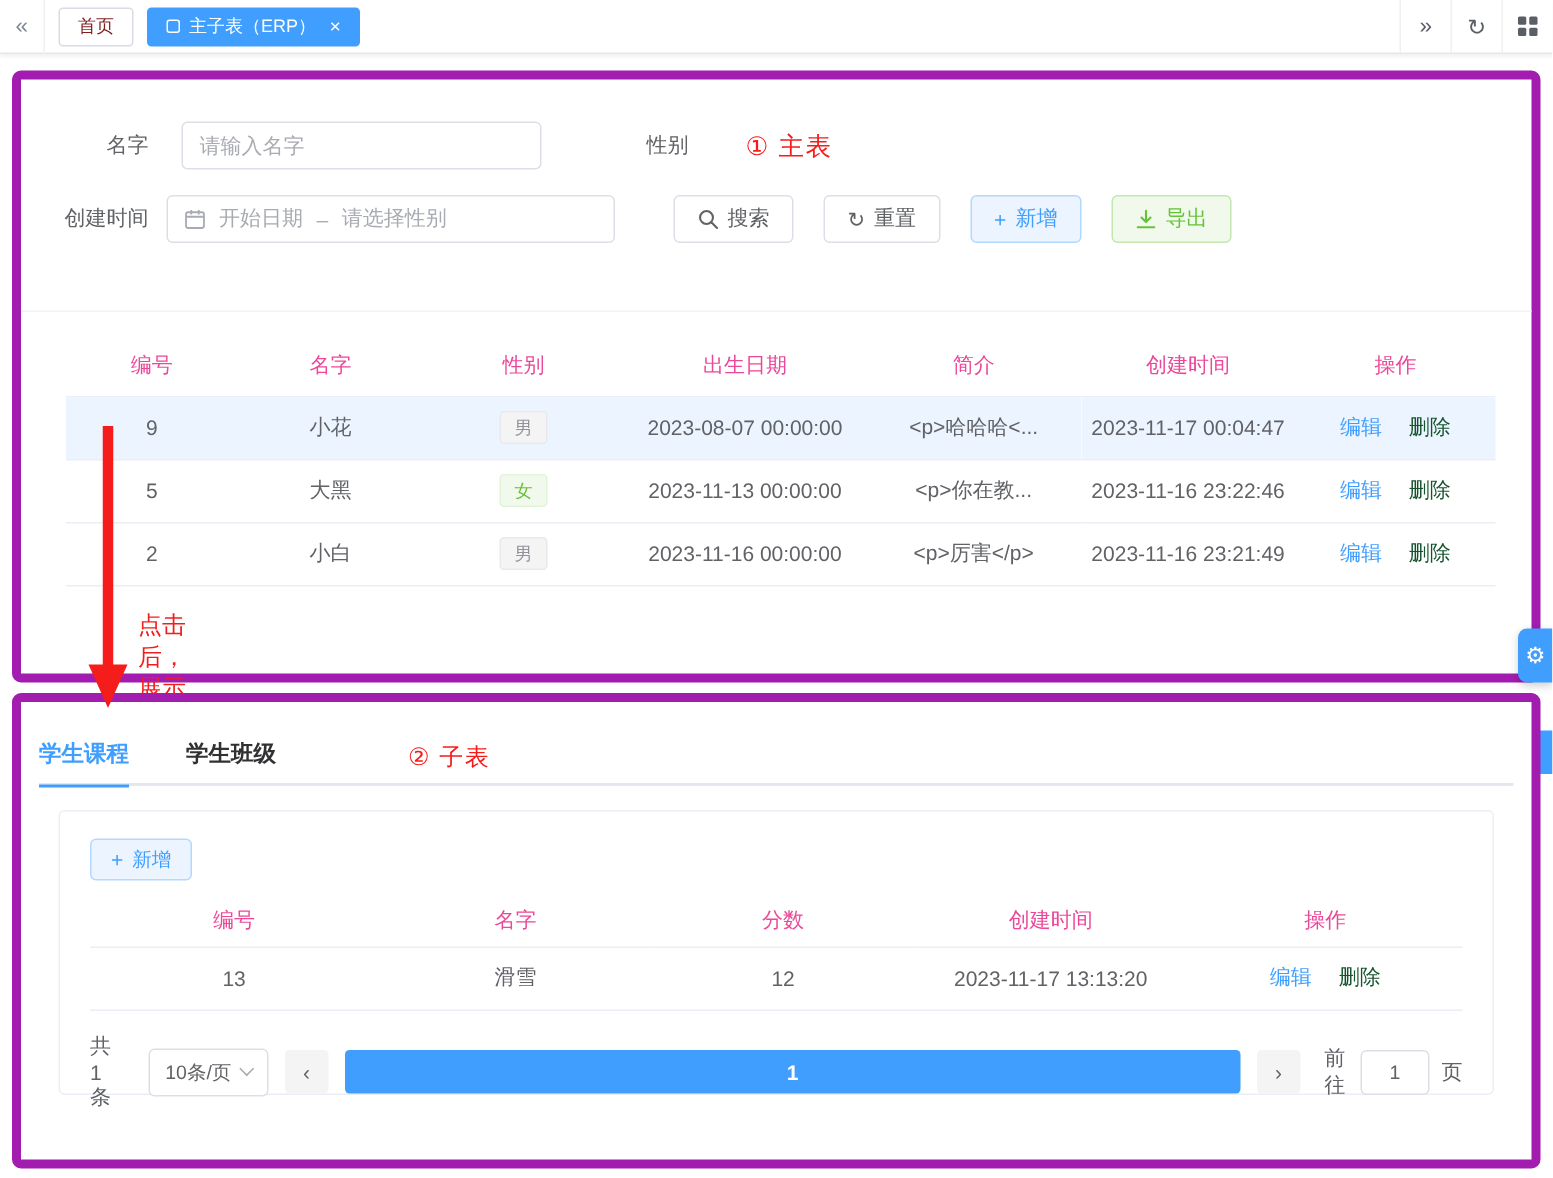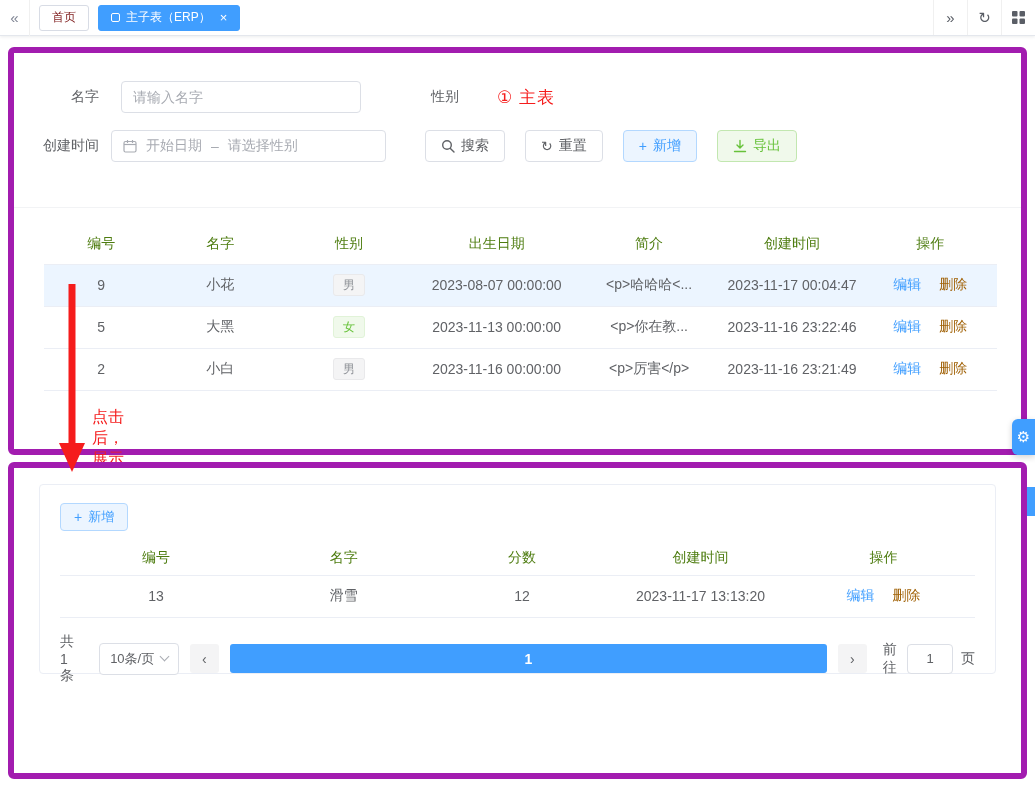--- a/index.html
+++ b/index.html
@@ -34,51 +34,51 @@
   .form-row.second { margin-top:17px; }
   .form-label { width:97px; text-align:right; padding-right:12px; font-size:14px; color:#606266; flex:none; }
   .form-label.gender { width:110px; }
   .text-input { height:32px; width:240px; border:1px solid #dcdfe6; border-radius:4px;
                 padding:0 11px; font-size:14px; color:#606266; font-family:inherit; outline:none; background:#fff;margin-left:10px; }
   .text-input::placeholder { color:#a8abb2; }
   .fake-input { display:flex; align-items:center; height:32px; border:1px solid #dcdfe6;
                 border-radius:4px; background:#fff; padding:0 11px; font-size:14px; cursor:pointer; }
   .ph { color:#a8abb2; }
   .gender-select { width:225px; justify-content:space-between; }
-  .daterange { width:275px; gap:9px; }
+  .daterange { width:299px; gap:9px; }
   .chev { width:7px; height:7px; border-right:1.5px solid #a8abb2; border-bottom:1.5px solid #a8abb2;
           transform:rotate(45deg); margin-top:-4px; flex:none; }
   .master .red-note { margin-left:26px; }
 
   .btn { display:inline-flex; align-items:center; justify-content:center; gap:6px; height:32px;
          padding:0 15px; border:1px solid #dcdfe6; border-radius:4px; background:#fff; color:#606266;
          font-size:14px; cursor:pointer; font-family:inherit; white-space:nowrap; }
   .btn.primary-plain { background:#ecf5ff; border-color:#b3d8ff; color:#409eff; }
   .btn.success-plain { background:#f0f9eb; border-color:#c2e7b0; color:#67c23a; }
   .btn.search { margin-left:39px; }
   .btn.ml { margin-left:20px; }
   .btn .glyph { font-size:14px; line-height:1; }
   .btn.small { height:28px; padding:0 13px; font-size:13px; }
 
   .divider { margin-top:45px; border-top:1px solid #f2f3f5; }
 
   .table-wrap { padding:16px 24px 0 30px; }
   table { width:100%; border-collapse:collapse; font-size:14px; color:#606266; table-layout:fixed; }
-  thead th { height:40px; font-weight:500; color:#4d7c0f; border-bottom:1px solid #ebeef5;
+  thead th { height:40px; font-weight:500; color:#ec4899; border-bottom:1px solid #ebeef5;
              overflow:hidden; white-space:nowrap; }
   tbody td { height:42px; text-align:center; border-bottom:1px solid #ebeef5;
              overflow:hidden; white-space:nowrap; text-overflow:ellipsis; }
   tr.selected { background:#ecf5ff; }
   .tag { display:inline-block; height:22px; line-height:20px; padding:0 9px; font-size:12px;
          border-radius:3px; border:1px solid; }
   .tag.info { background:#f4f4f5; border-color:#e9e9eb; color:#909399; }
   .tag.success { background:#f0f9eb; border-color:#e1f3d8; color:#67c23a; }
   .link { cursor:pointer; margin:0 7px; font-size:14px; text-decoration:none; }
   .link.edit { color:#409eff; }
-  .link.del { color:#a16207; }
+  .link.del { color:#14532d; }
 
   .master-footer { display:flex; align-items:center; margin-top:16px; padding:0 24px 0 78px; }
 
   
   .pagination { display:flex; align-items:center; font-size:14px; color:#606266; margin-left:auto; }
   .pg-total { margin-right:14px; }
   .pg-size { display:flex; align-items:center; justify-content:space-between; width:122px; height:32px;
              border:1px solid #dcdfe6; border-radius:4px; padding:0 10px; font-size:13px; background:#fff; cursor:pointer; }
   .pg-btn { min-width:29px; height:29px; margin-left:11px; border:none; background:#f4f4f5; border-radius:3px;
             color:#606266; font-size:14px; display:flex; align-items:center; justify-content:center;
@@ -266,20 +266,25 @@
         <button class="pg-btn">
           <span>‹</span>
         </button>
         <button class="pg-btn page active">1</button>
 
       </div>
     </div>
   </section>
 
   <section class="child redbox">
+    <div class="tabs-row">
+      <div class="tab active">学生课程</div>
+      <div class="tab">学生班级</div>
+      <span class="red-note">② 子表</span>
+    </div>
 
     <div class="card">
       <button class="btn small primary-plain">
         <span class="glyph">+</span>
         <span>新增</span>
       </button>
 
       <table>
         <colgroup>
           <col style="width:21%">

